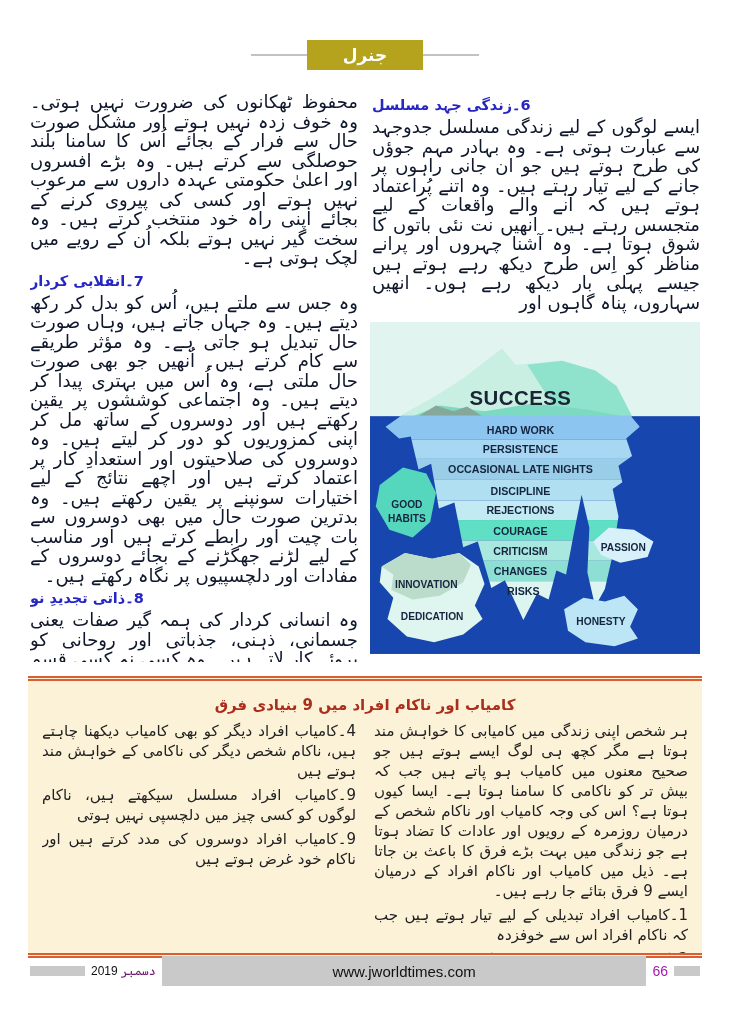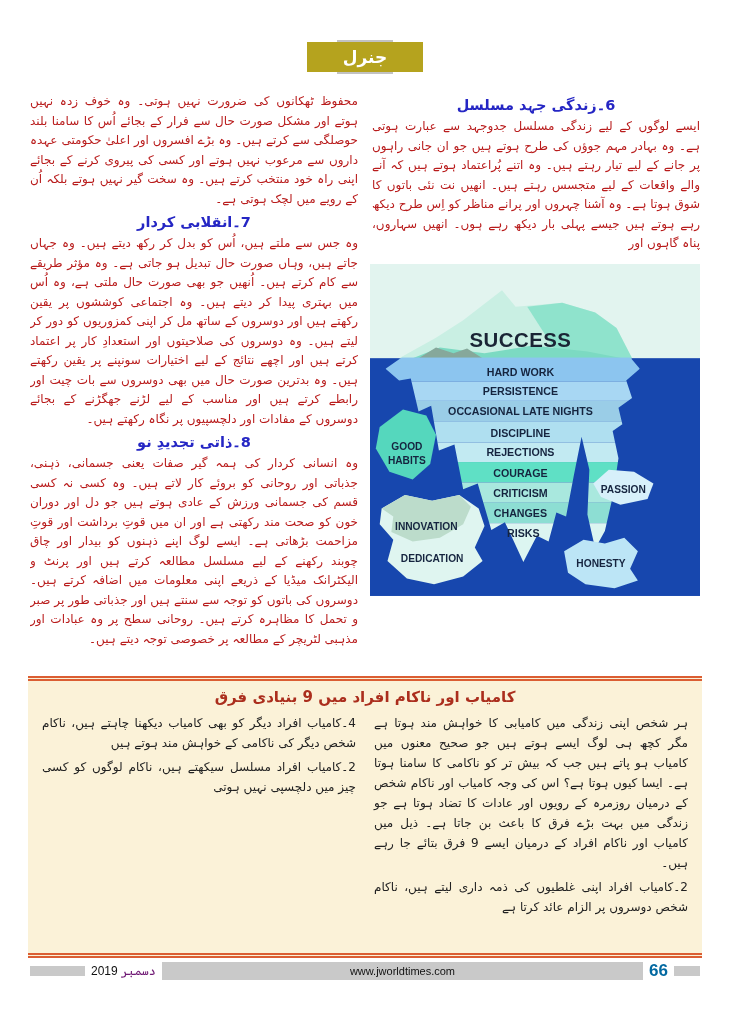--- a/index.html
+++ b/index.html
@@ -1,47 +1,47 @@
 <!DOCTYPE html>
 <html lang="ur"><head>
 <meta charset="utf-8">
 <style>
   html,body{margin:0;padding:0;background:#e8e8e8;}
   .page{width:730px;height:1024px;background:#ffffff;position:relative;margin:0 auto;
         font-family:"DejaVu Sans",sans-serif;overflow:hidden;}
   
-  .header{position:absolute;top:40px;left:0;right:0;display:flex;align-items:center;justify-content:center;flex-direction:column;}
+  .header{position:absolute;top:40px;left:0;right:0;display:flex;align-items:center;justify-content:center;}
   .hline{width:56px;height:2px;background:#c2c2c2;}
   .badge{background:#b5a31e;color:#fff;font-weight:bold;font-size:17px;padding:5px 36px;line-height:1.2;}
   
   .columns{position:absolute;top:92px;left:30px;width:670px;height:570px;display:flex;direction:rtl;gap:14px;overflow:hidden;}
   .col{width:328px;box-sizing:border-box;}
-  .col p{font-size:12px;line-height:19.5px;text-align:justify;color:#b91c1c;margin:0 0 3px;direction:rtl;}
-  .heading{color:#2526c4;font-size:14.5px;font-weight:bold;margin:5px 0 4px;text-align:center;direction:rtl;}
+  .col p{font-size:18px;line-height:19.5px;text-align:justify;color:#0f172a;margin:0 0 3px;direction:rtl;}
+  .heading{color:#2526c4;font-size:14.5px;font-weight:bold;margin:5px 0 4px;text-align:left;direction:rtl;}
   
   .iceberg{display:block;margin-top:6px;width:330px;height:340px;}
   .berg-label{font-family:"Liberation Sans",sans-serif;font-weight:bold;fill:#15243f;font-size:11px;text-anchor:middle;}
   .berg-label.small{font-size:10.5px;}
   .success{font-family:"Liberation Sans",sans-serif;font-weight:bold;fill:#1a2435;font-size:21px;letter-spacing:.5px;text-anchor:middle;}
   
   .bottom-box{position:absolute;top:676px;left:28px;width:674px;height:282px;background:#fbf2d8;
               border-top:5px double #db5e33;border-bottom:5px double #db5e33;box-sizing:border-box;padding:5px 14px;}
-  .box-title{text-align:center;color:#ab2e1d;font-weight:bold;font-size:15px;margin:2px 0 7px;direction:rtl;}
+  .box-title{text-align:center;color:#ab2e1d;font-weight:bold;font-size:15px;margin:10px 0 7px;direction:rtl;}
   .box-cols{display:flex;direction:rtl;gap:18px;height:232px;overflow:hidden;}
   .box-col{width:50%;}
-  .box-col p{font-size:12px;line-height:20px;text-align:justify;color:#222;margin:0 0 4px;direction:rtl;}
+  .box-col p{font-size:15px;line-height:20px;text-align:justify;color:#222;margin:0 0 4px;direction:rtl;}
   
   .footer{position:absolute;top:963px;left:30px;width:670px;height:16px;display:flex;align-items:center;gap:6px;
           font-family:"Liberation Sans",sans-serif;}
   .fbar{background:#c9c9c9;height:10px;}
   .fbar.s1{width:55px}.fbar.s2{width:26px}
-  .fbar.long{flex:1;height:18px;display:flex;align-items:center;justify-content:center;font-size:11px;color:#111;}
+  .fbar.long{flex:1;height:30px;display:flex;align-items:center;justify-content:center;font-size:15px;color:#111;}
   .fdate{font-size:12px;direction:rtl;display:flex;gap:3px;align-items:center;color:#111;}
   .fdate .month{color:#701a75;}
-  .pagenum{font-weight:bold;font-size:17px;color:#0369a1;}
+  .pagenum{font-weight:normal;font-size:14px;color:#a21caf;}
 </style>
 </head>
 <body>
 
 <div class="page">
 
   <div class="header">
     <span class="hline"></span>
     <div class="badge">جنرل</div>
     <span class="hline"></span>
@@ -112,26 +112,28 @@
       <p>وہ انسانی کردار کی ہمہ گیر صفات یعنی جسمانی، ذہنی، جذباتی اور روحانی کو بروئے کار لاتے ہیں۔ وہ کسی نہ کسی قسم کی جسمانی ورزش کے عادی ہوتے ہیں جو دل اور دوران خون کو صحت مند رکھتی ہے اور ان میں قوتِ برداشت اور قوتِ مزاحمت بڑھاتی ہے۔ ایسے لوگ اپنے ذہنوں کو بیدار اور چاق چوبند رکھنے کے لیے مسلسل مطالعہ کرتے ہیں اور پرنٹ و الیکٹرانک میڈیا کے ذریعے اپنی معلومات میں اضافہ کرتے ہیں۔ دوسروں کی باتوں کو توجہ سے سنتے ہیں اور جذباتی طور پر صبر و تحمل کا مظاہرہ کرتے ہیں۔ روحانی سطح پر وہ عبادات اور مذہبی لٹریچر کے مطالعہ پر خصوصی توجہ دیتے ہیں۔</p>
 
     </div>
   </div>
 
   <div class="bottom-box">
     <div class="box-title">کامیاب اور ناکام افراد میں 9 بنیادی فرق</div>
     <div class="box-cols">
       <div class="box-col">
         <p>ہر شخص اپنی زندگی میں کامیابی کا خواہش مند ہوتا ہے مگر کچھ ہی لوگ ایسے ہوتے ہیں جو صحیح معنوں میں کامیاب ہو پاتے ہیں جب کہ بیش تر کو ناکامی کا سامنا ہوتا ہے۔ ایسا کیوں ہوتا ہے؟ اس کی وجہ کامیاب اور ناکام شخص کے درمیان روزمرہ کے رویوں اور عادات کا تضاد ہوتا ہے جو زندگی میں بہت بڑے فرق کا باعث بن جاتا ہے۔ ذیل میں کامیاب اور ناکام افراد کے درمیان ایسے 9 فرق بتائے جا رہے ہیں۔</p>
+        <p>1۔کامیاب افراد تبدیلی کے لیے تیار ہوتے ہیں جب کہ ناکام افراد اس سے خوفزدہ</p>
         <p>2۔کامیاب افراد اپنی غلطیوں کی ذمہ داری لیتے ہیں، ناکام شخص دوسروں پر الزام عائد کرتا ہے</p>
 
       </div>
       <div class="box-col">
         <p>4۔کامیاب افراد دیگر کو بھی کامیاب دیکھنا چاہتے ہیں، ناکام شخص دیگر کی ناکامی کے خواہش مند ہوتے ہیں</p>
-        <p>2۔کامیاب افراد مسلسل سیکھتے ہیں، ناکام لوگوں کو کسی چیز میں دلچسپی نہیں ہوتی</p>
+        <p>9۔کامیاب افراد مسلسل سیکھتے ہیں، ناکام لوگوں کو کسی چیز میں دلچسپی نہیں ہوتی</p>
+        <p>9۔کامیاب افراد دوسروں کی مدد کرتے ہیں اور ناکام خود غرض ہوتے ہیں</p>
 
       </div>
     </div>
   </div>
 
   <div class="footer">
     <span class="fbar s1"></span>
     <span class="fdate">
       <span class="month">دسمبر</span>
       <span class="year">2019</span>

